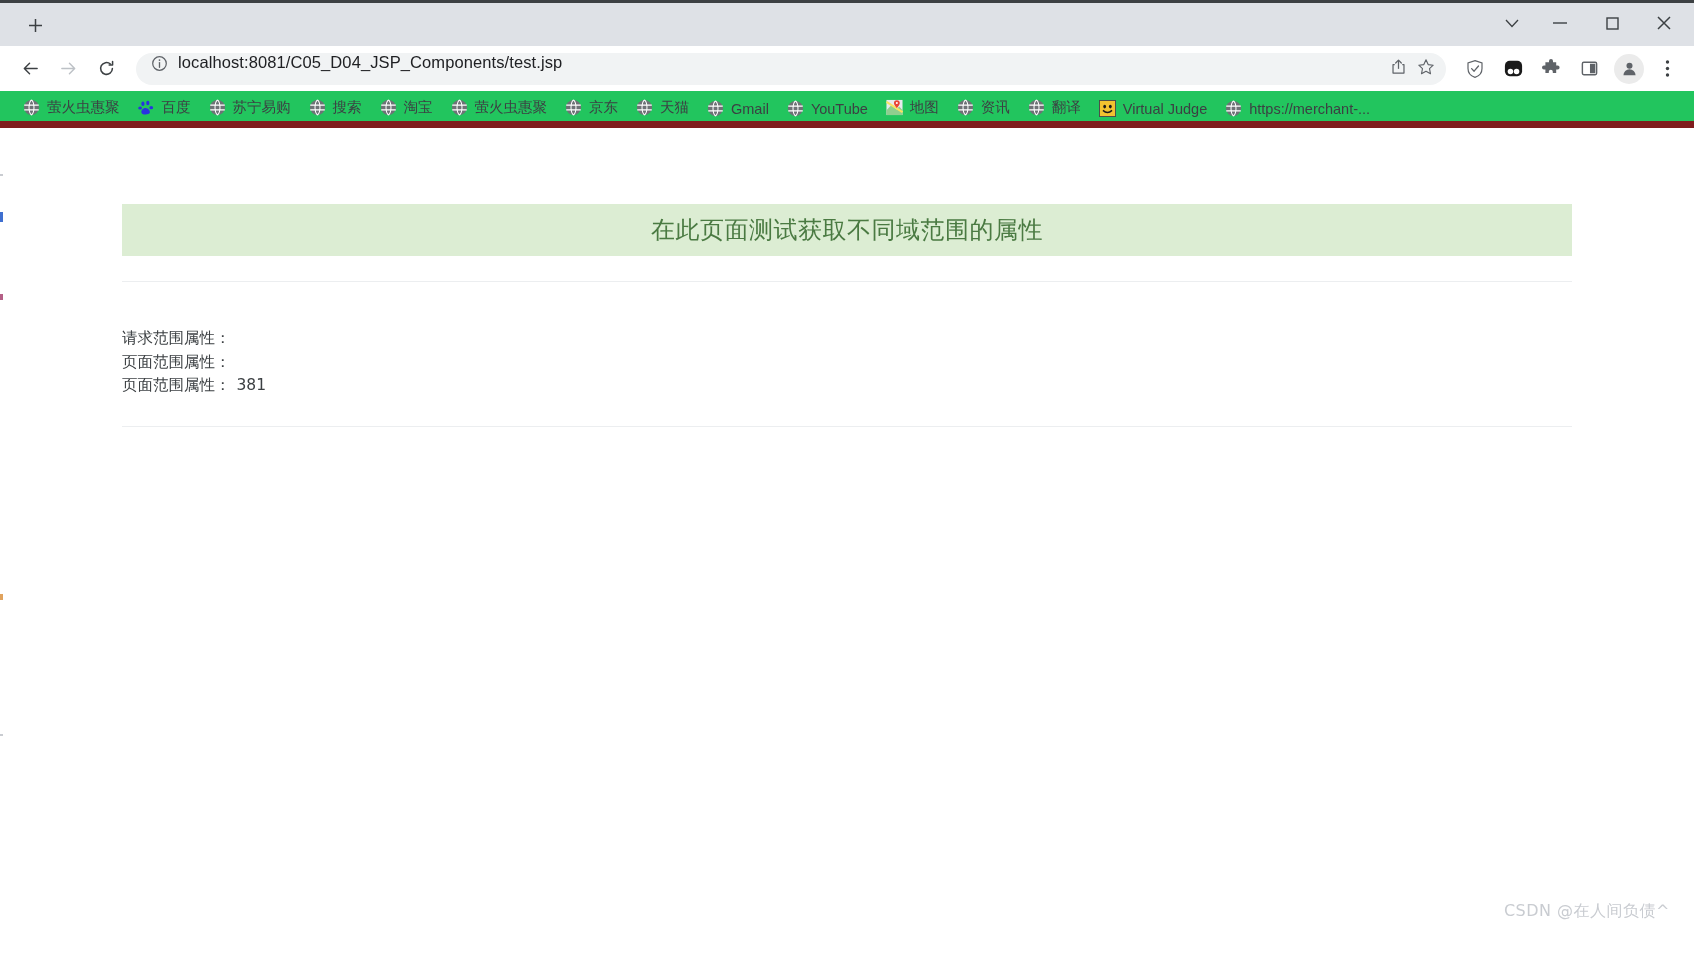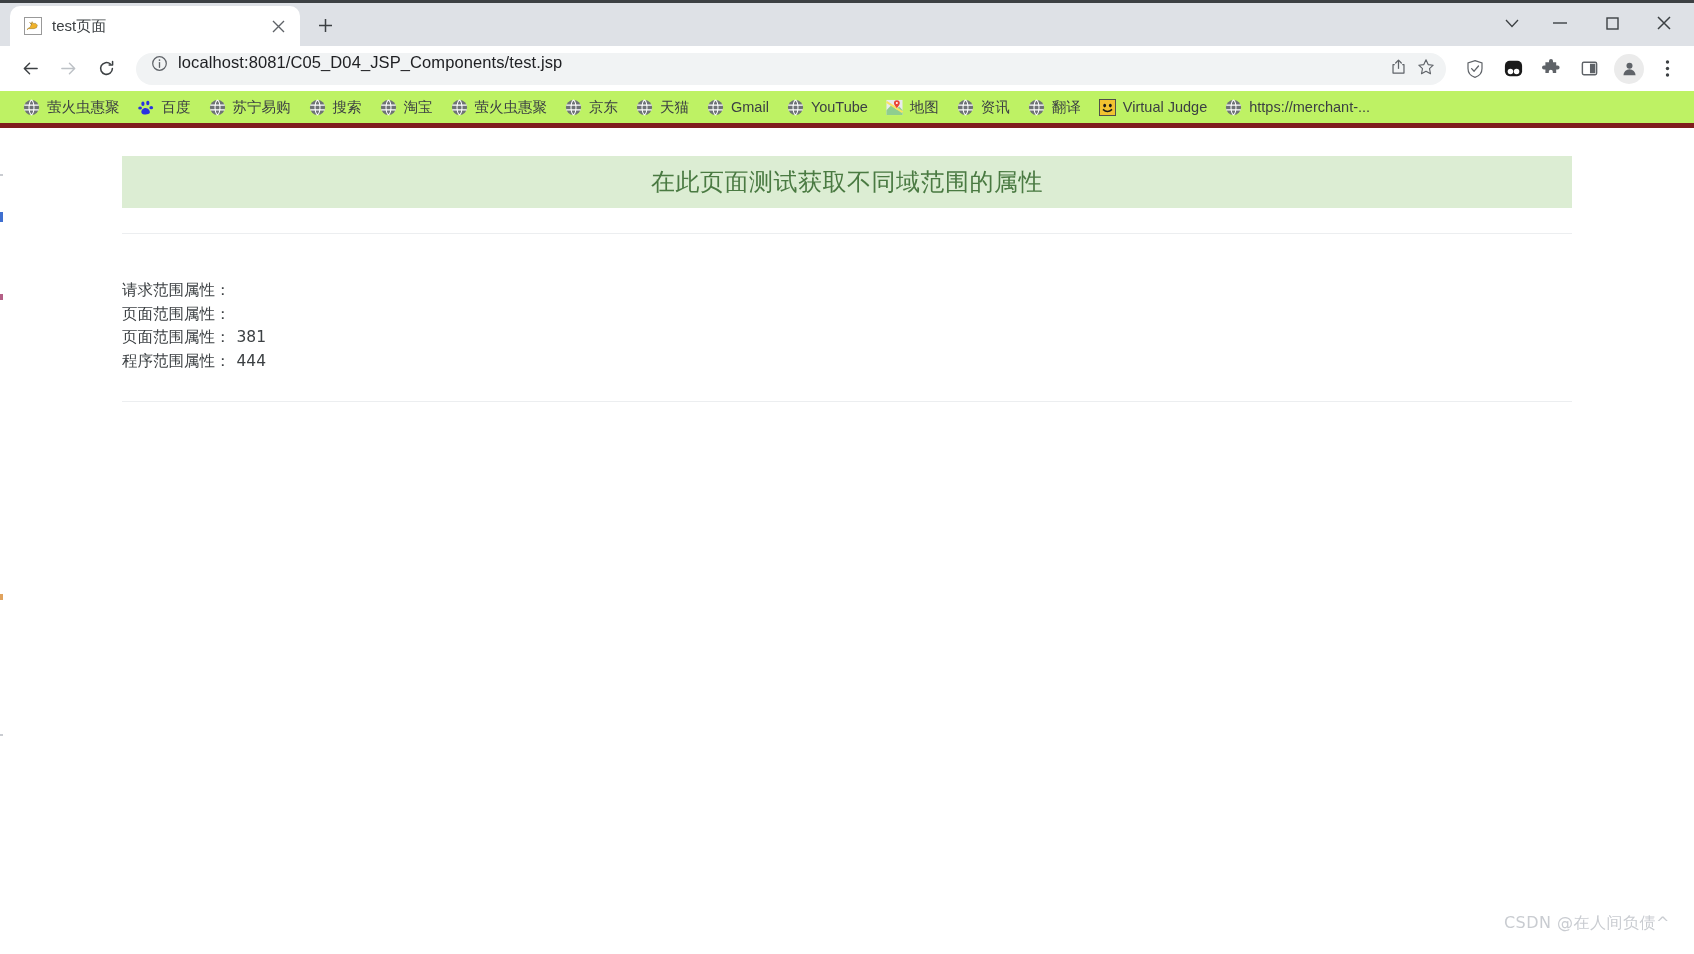--- a/index.html
+++ b/index.html
@@ -101,22 +101,22 @@
     display:flex; align-items:center; justify-content:center; color:#5f6368;
     margin-left:6px; flex:0 0 30px;
   }
   .menu-btn {
     width:30px; height:34px; display:flex; align-items:center; justify-content:center;
     color:#3c4043; margin-left:6px; flex:0 0 30px;
   }
 
   
   .bookmarks {
-    height: 37px; background:#bef264; display:flex; align-items:center;
-    padding: 0 10px 0 14px; gap: 0px; border-bottom:5px solid #7f1d1d;
+    height: 37px; background:#22c55e; display:flex; align-items:flex-end;
+    padding: 0 10px 0 14px; gap: 0px; border-bottom:7px solid #7f1d1d;
     overflow:hidden; white-space:nowrap;
   }
   .bm {
     display:flex; align-items:center; gap:7px; padding: 4px 9px;
     border-radius:4px; flex:0 0 auto;
   }
   .bm-label { font-size:14.5px; color:#3c4043; white-space:nowrap; }
   .bm-ico { width:17px; height:17px; flex:0 0 17px; display:flex; align-items:center; justify-content:center; }
 
   
@@ -125,41 +125,41 @@
     height: calc(954px - 46px - 45px - 37px);
     overflow:hidden;
   }
   .page {
     padding: 28px 0 0 0;
   }
   .content-wrap { margin: 0 122px; }
 
   .banner {
     background:#dcedd3; height:52px;
-    display:flex; align-items:center; justify-content:center;
+    display:flex; align-items:center; justify-content:center;margin-top:48px;
   }
   .banner-text {
     font-size:24px; color:#4a7a42; letter-spacing:0.5px;
     font-family: "DejaVu Sans", "Liberation Sans", sans-serif;
   }
   .rule {
     height:1px; background:#eceef0; margin-top:25px;
   }
   .rule2 { margin-top:0; }
   .attrs {
     margin-top: 45px; margin-bottom: 28px;
   }
   .attr-line {
     font-size:15.5px; color:#3c4043; line-height:23.5px;
     font-family:"DejaVu Sans","Liberation Sans",sans-serif;
   }
   .attr-line .val { margin-left:6px; }
 
   .watermark {
-    position:absolute; right:24px; bottom:20px;
+    position:absolute; right:24px; bottom:32px;
     font-size:16px; color:#c9ccd1; letter-spacing:0.5px;
     font-family:"DejaVu Sans","Liberation Sans",sans-serif;
   }
 
   
   .left-edge {
     position:absolute; left:0; top:46px; bottom:0; width:3px;
     background: linear-gradient(to bottom,
        #c9ccd1 0px, #c9ccd1 2px,
        #ffffff 2px, #ffffff 38px,
@@ -176,35 +176,20 @@
 </style>
 </head>
 <body>
 
 <div id="browser">
 
   <div class="titlebar">
     <div class="top-accent"></div>
 
     <div class="tabstrip">
-      <div class="tab">
-        <span class="tab-favicon">
-          <svg width="14" height="14" viewBox="0 0 16 16">
-            <path d="M2 11 L5 9 L6 6 L4 4 L6 5 L7 3 L8 5 L11 5 L13 7 L12 10 L9 11 Z" fill="#f0b22a" stroke="#8a6a18" stroke-width="0.5"></path>
-            <circle cx="6.2" cy="5.6" r="0.5" fill="#4a3a10"></circle>
-            <path d="M2 11 L1.5 12.5" stroke="#c8911f" stroke-width="1" fill="none"></path>
-          </svg>
-        </span>
-        <span class="tab-title">test页面</span>
-        <span class="tab-close">
-          <svg width="13" height="13" viewBox="0 0 13 13">
-              <path d="M1 1 L12 12 M12 1 L1 12" stroke="currentColor" stroke-width="1.4" fill="none"></path>
-            </svg>
-        </span>
-      </div>
       <div class="newtab">
         <svg width="15" height="15" viewBox="0 0 15 15">
             <path d="M7.5 1 V14 M1 7.5 H14" stroke="currentColor" stroke-width="1.5" fill="none"></path>
           </svg>
       </div>
     </div>
 
     <div class="win-controls">
       <div class="tabsearch">
         <svg width="14" height="9" viewBox="0 0 14 9">
@@ -485,23 +470,20 @@
         <div class="attrs">
           <div class="attr-line">
             <span>请求范围属性：</span><span class="val"></span>
           </div>
           <div class="attr-line">
             <span>页面范围属性：</span><span class="val"></span>
           </div>
           <div class="attr-line">
             <span>页面范围属性：</span><span class="val">381</span>
           </div>
-          <div class="attr-line">
-            <span>程序范围属性：</span><span class="val">444</span>
-          </div>
         </div>
 
         <div class="rule rule2"></div>
       </div>
     </div>
 
     <div class="watermark">CSDN @在人间负债^</div>
   </div>
 
 </div>

